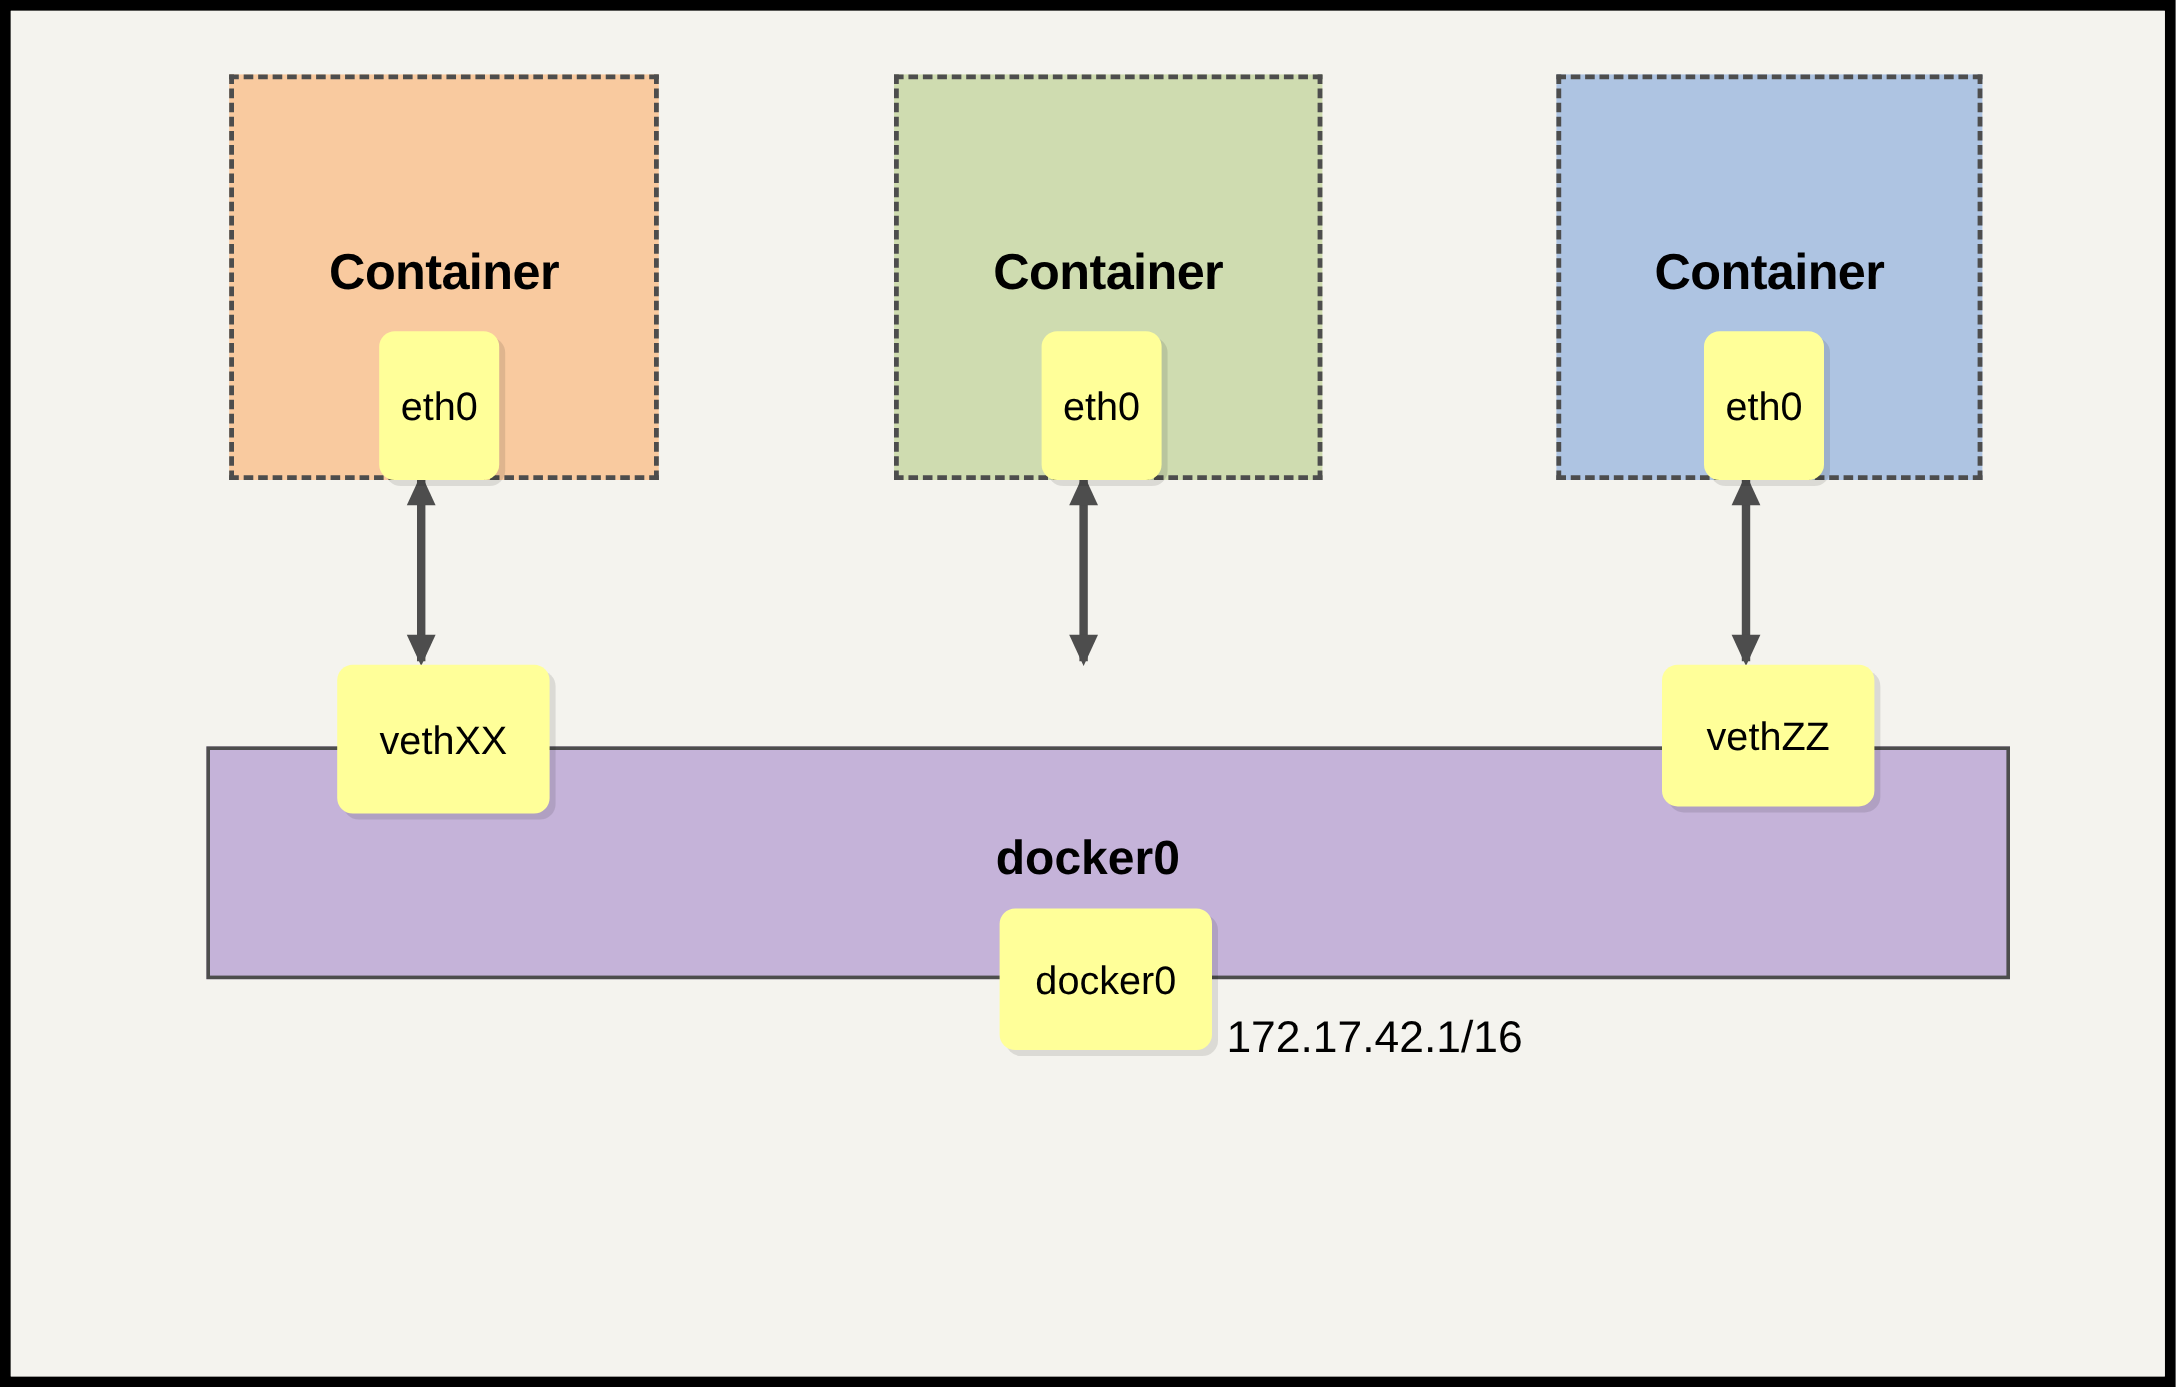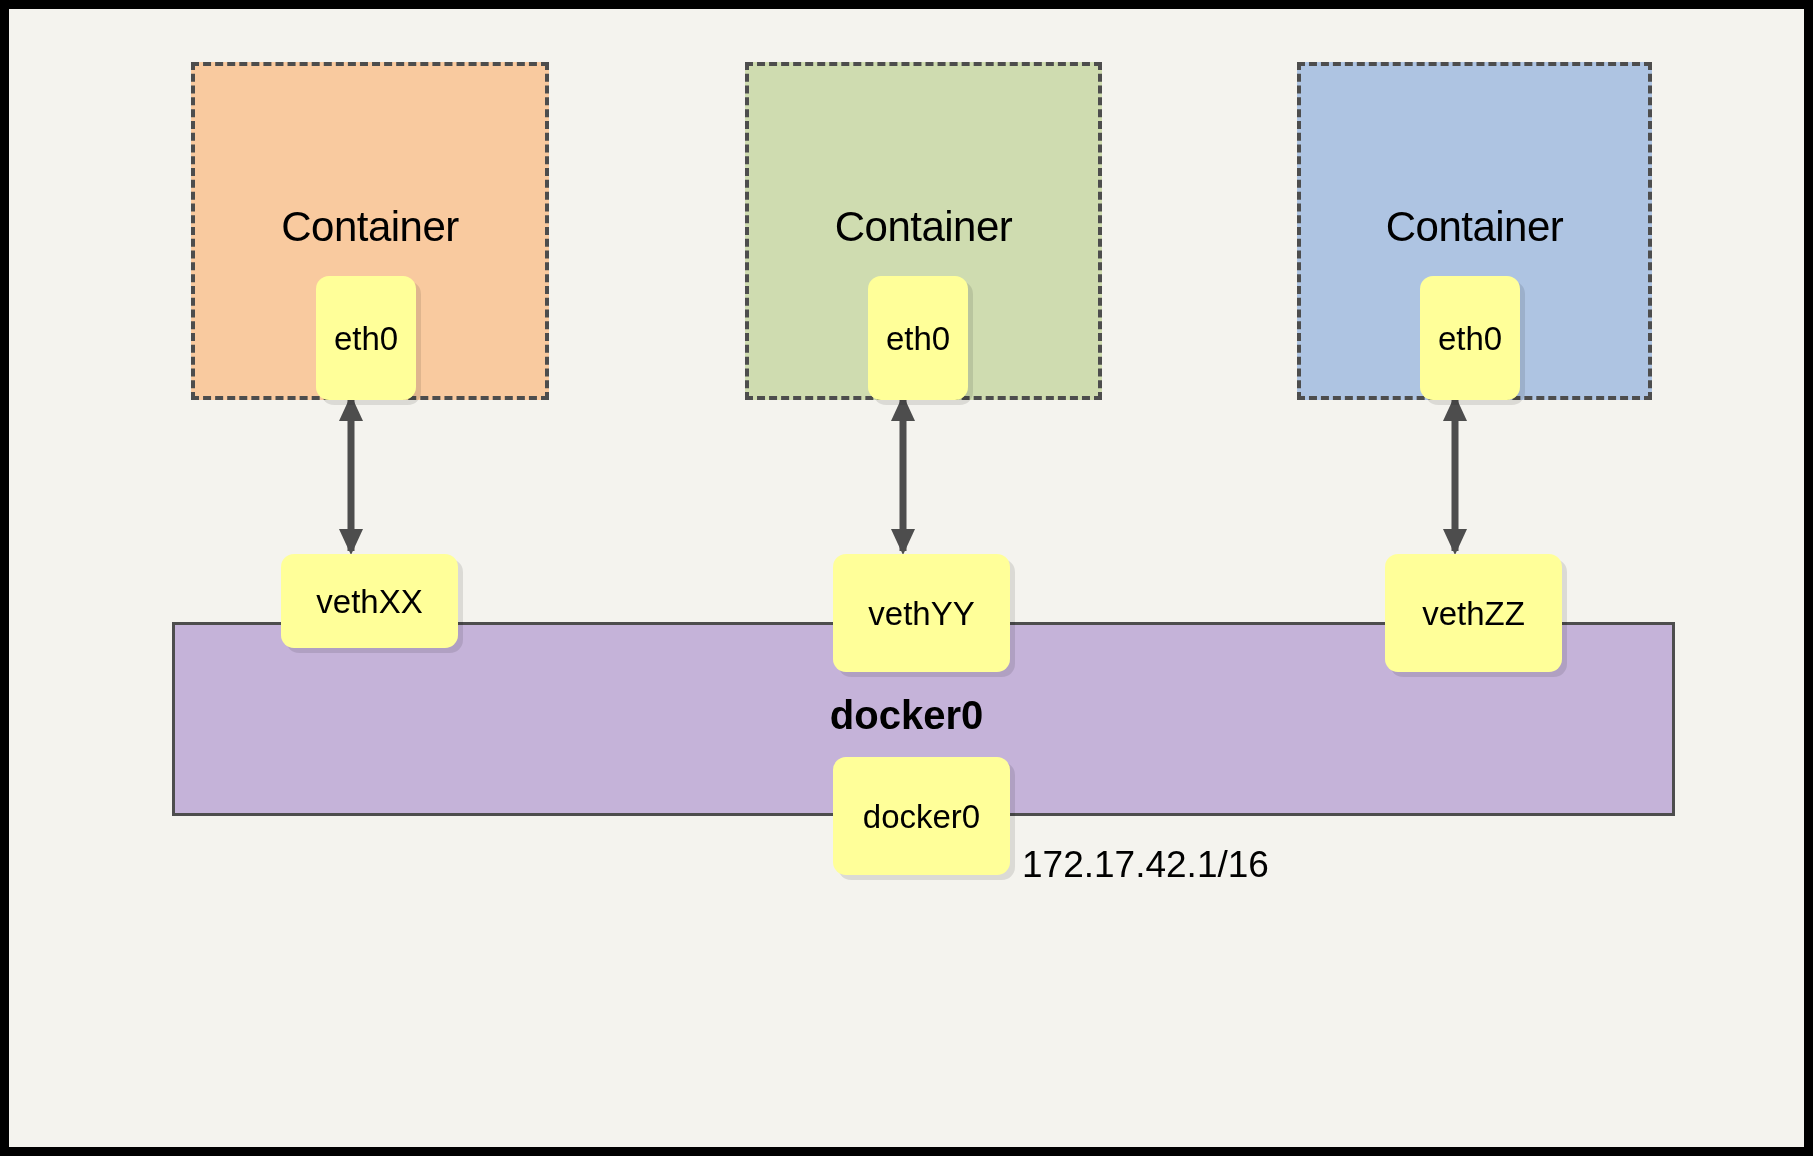--- a/index.html
+++ b/index.html
@@ -36,21 +36,21 @@
     box-sizing: border-box;
     border: 4px dashed #4d4d4d;
     display: flex;
     align-items: flex-start;
     justify-content: center;
     z-index: 3;
   }
   .container-box .container-title {
     margin-top: 140px;
     font-size: 42px;
-    font-weight: normal;
+    font-weight: bold;
     color: #000000;
     letter-spacing: -0.5px;
     line-height: 1;
   }
 
   #container-1 { left: 182px; top: 53px; width: 358px; height: 338px; background: #f9ca9f; }
   #container-2 { left: 736px; top: 53px; width: 357px; height: 338px; background: #cfdcb0; }
   #container-3 { left: 1288px; top: 53px; width: 355px; height: 338px; background: #aec4e2; }
 
   
@@ -68,21 +68,21 @@
     z-index: 6;
     border-radius: 13px;
   }
 
   
   #eth0-1 { left: 307px; top: 267px; width: 100px; height: 124px; }
   #eth0-2 { left: 859px; top: 267px; width: 100px; height: 124px; }
   #eth0-3 { left: 1411px; top: 267px; width: 100px; height: 124px; }
 
   
-  #veth-1 { left: 272px; top: 545px; width: 177px; height: 94px; }
+  #veth-1 { left: 272px; top: 545px; width: 177px; height: 124px; }
   #veth-2 { left: 824px; top: 545px; width: 177px; height: 118px; }
   #veth-3 { left: 1376px; top: 545px; width: 177px; height: 118px; }
 
   
   #docker0-note { left: 824px; top: 748px; width: 177px; height: 118px; }
 
   
   #docker0-bar {
     position: absolute;
     left: 163px;
@@ -180,21 +180,20 @@
       <path d="M12 160 L24 134 L0 134 Z" fill="#4d4d4d"></path>
     </svg>
 
     <svg id="arrow-3" class="arrow-svg" width="24" height="160" viewBox="0 0 24 160">
       <path d="M12 4 L12 156" stroke="#4d4d4d" stroke-width="7" fill="none"></path>
       <path d="M12 0 L24 26 L0 26 Z" fill="#4d4d4d"></path>
       <path d="M12 160 L24 134 L0 134 Z" fill="#4d4d4d"></path>
     </svg>
 
     <div id="veth-1" class="note-box">vethXX</div>
-    <div id="veth-2" class="note-box">vethYY</div>
     <div id="veth-3" class="note-box">vethZZ</div>
 
     <div id="docker0-label">docker0</div>
 
     <div id="docker0-note" class="note-box">docker0</div>
 
     <div id="docker0-ip">172.17.42.1/16</div>
 
 
   </div>

